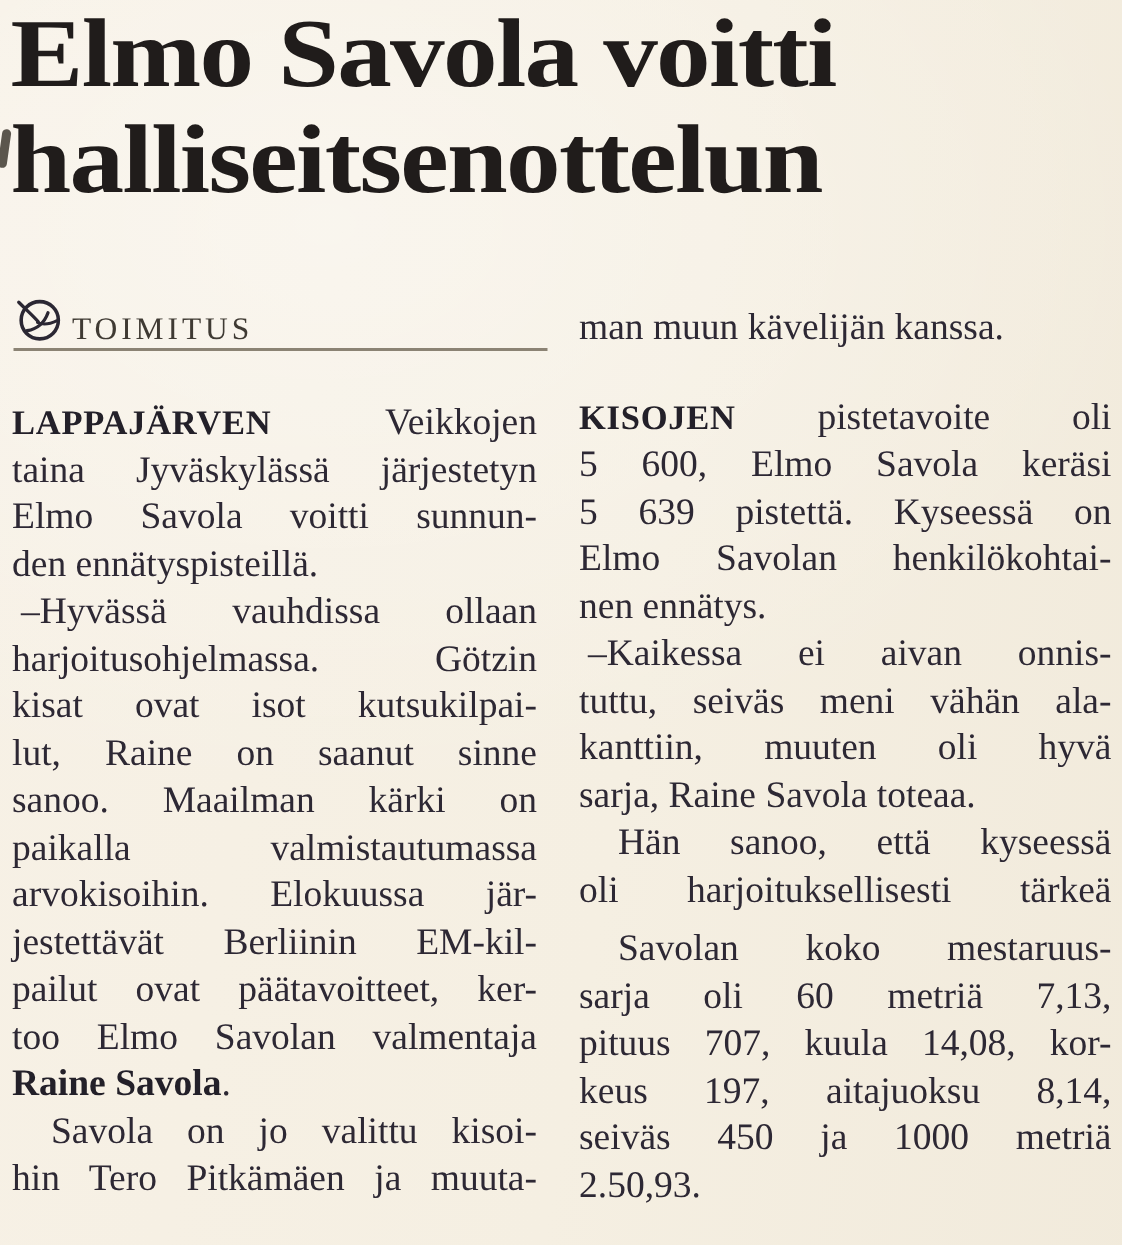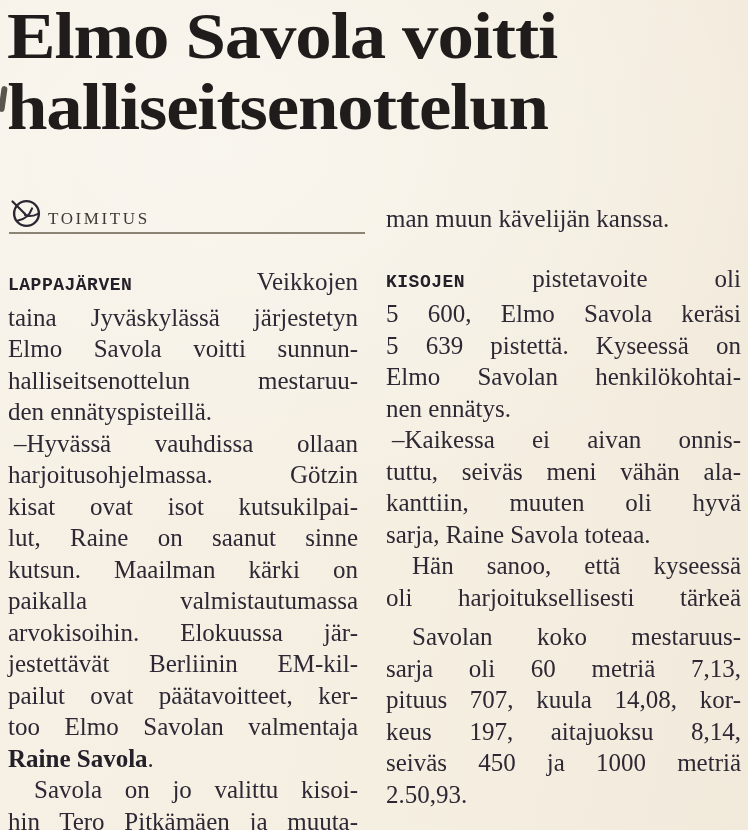--- a/index.html
+++ b/index.html
@@ -40,21 +40,21 @@
     left: 11px;
     top: 198px;
     width: 31px;
     height: 31px;
   }
   .press-logo svg { width: 31px; height: 31px; display: block; }
   .byline-label {
     position: absolute;
     left: 48px;
     top: 207px;
-    font-size: 17px;
+    font-size: 21px;
     line-height: 24px;
     letter-spacing: 2.6px;
     color: #3f3a33;
   }
   .byline-rule {
     position: absolute;
     left: 9px;
     top: 232px;
     width: 356px;
     height: 2px;
@@ -75,23 +75,23 @@
     text-align: justify;
     text-align-last: justify;
     text-justify: inter-word;
   }
   .line.end { text-align-last: left; }
 
   .para.indent-sm .line:first-child { text-indent: 6px; }
   .para.indent-lg .line:first-child { text-indent: 26px; }
 
   .lead {
-    font-family: Liberation Mono, monospace;
+    font-family: Liberation Serif, serif;
     font-weight: 700;
-    font-size: 18px;
+    font-size: 23px;
     letter-spacing: 0.5px;
     color: #232029;
   }
   .boldname { font-weight: 700; color: #232029; margin-top: 23px; }
 
   
   .scan-speck {
     position: absolute;
     left: 0; top: 86px;
     width: 6px; height: 26px;
@@ -130,29 +130,28 @@
     </svg>
   </div>
   <div class="byline-label">TOIMITUS</div>
   <div class="byline-rule"></div>
 
   <div class="col col-left" id="col-left">
       <div class="para">
         <div class="line"><span class="lead">LAPPAJÄRVEN</span><span> Veikkojen</span></div>
         <div class="line"><span>taina Jyväskylässä järjestetyn</span></div>
         <div class="line"><span>Elmo Savola voitti sunnun-</span></div>
-        <div class="line"><span>halliseitsenottelun mestaruu-</span></div>
         <div class="line end"><span>den ennätyspisteillä.</span></div>
       </div>
       <div class="para indent-sm">
         <div class="line"><span>–Hyvässä vauhdissa ollaan</span></div>
         <div class="line"><span>harjoitusohjelmassa. Götzin</span></div>
         <div class="line"><span>kisat ovat isot kutsukilpai-</span></div>
         <div class="line"><span>lut, Raine on saanut sinne</span></div>
-        <div class="line"><span>kutsun. Maailman kärki on</span></div>
+        <div class="line"><span>sanoo. Maailman kärki on</span></div>
         <div class="line"><span>paikalla valmistautumassa</span></div>
         <div class="line"><span>arvokisoihin. Elokuussa jär-</span></div>
         <div class="line"><span>jestettävät Berliinin EM-kil-</span></div>
         <div class="line"><span>pailut ovat päätavoitteet, ker-</span></div>
         <div class="line"><span>too Elmo Savolan valmentaja</span></div>
         <div class="line end"><span class="boldname">Raine Savola</span><span>.</span></div>
       </div>
       <div class="para indent-lg">
         <div class="line"><span>Savola on jo valittu kisoi-</span></div>
         <div class="line"><span>hin Tero Pitkämäen ja muuta-</span></div>

